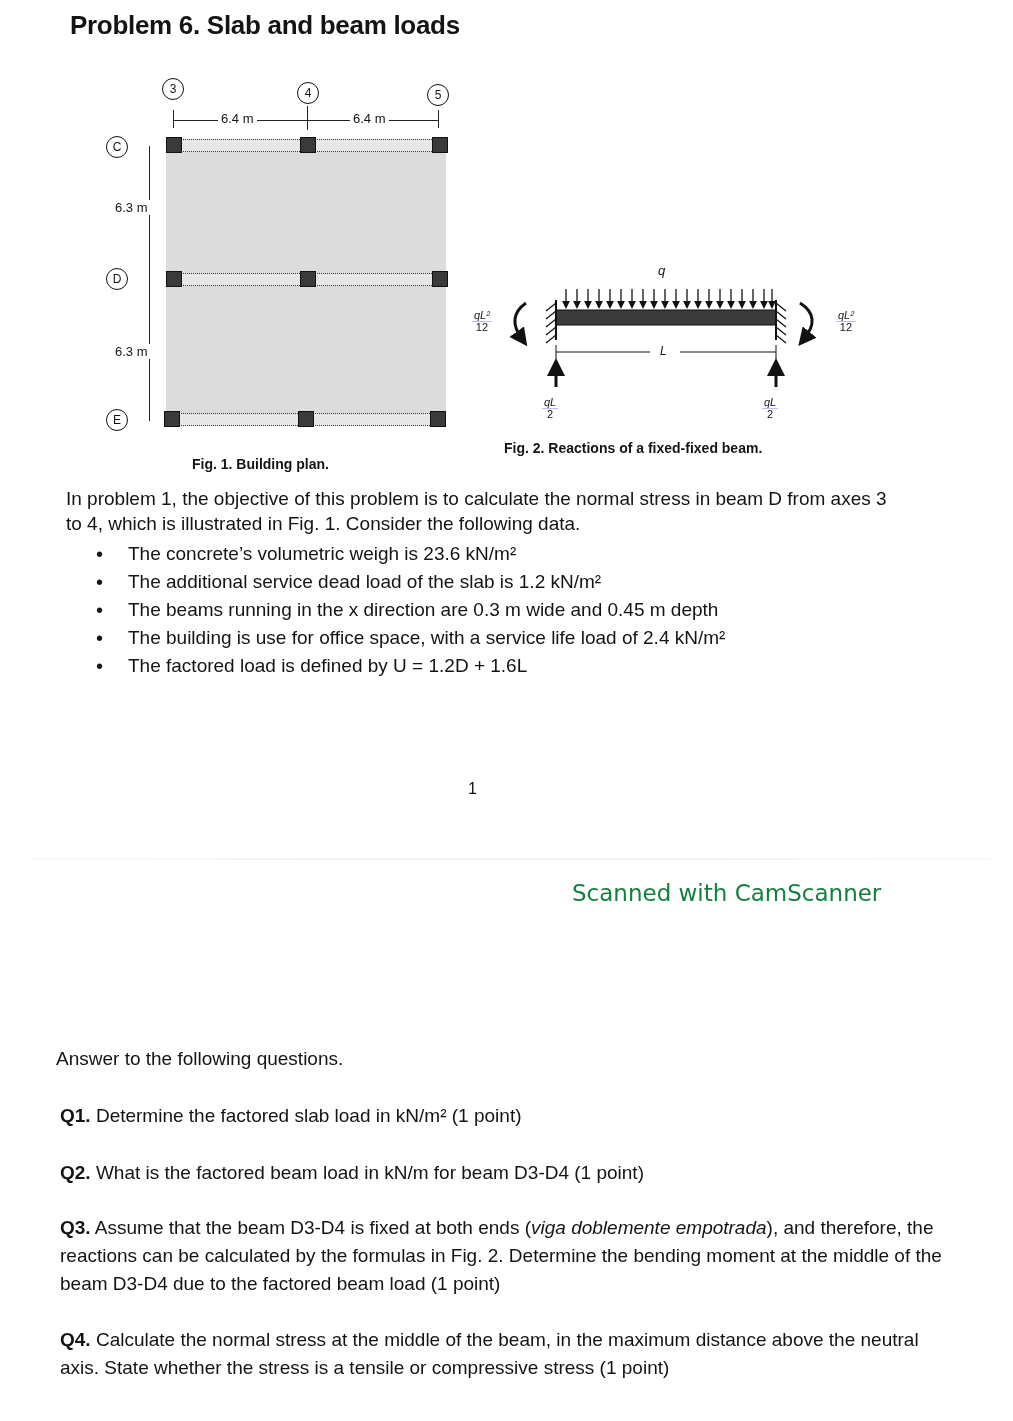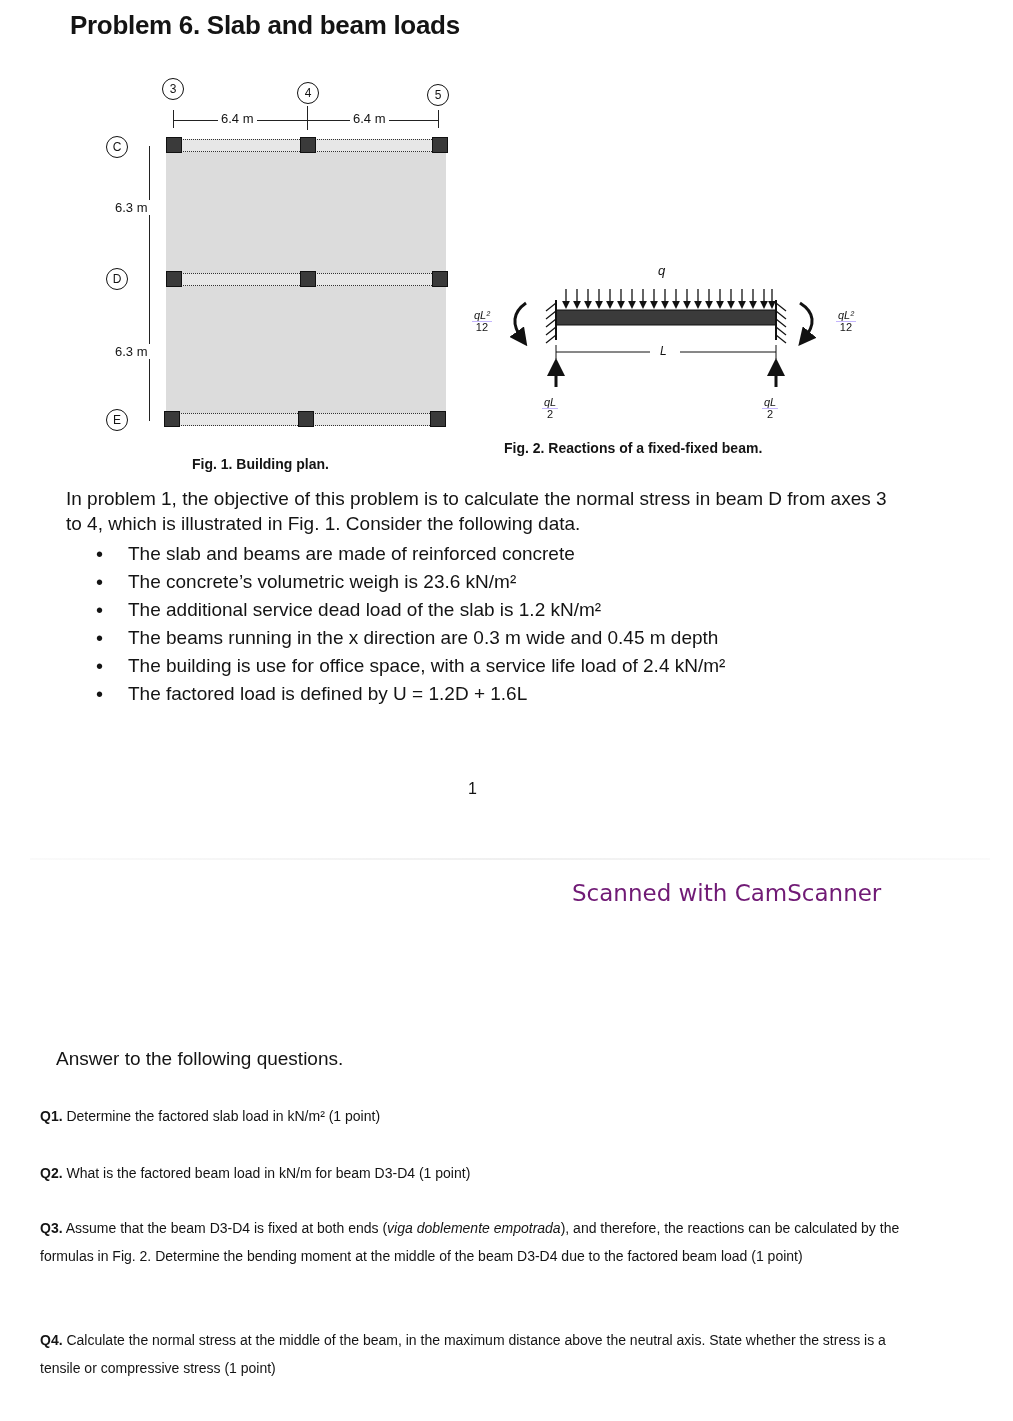--- a/index.html
+++ b/index.html
@@ -27,23 +27,23 @@
   .frac { position: absolute; font-size: 11px; text-align: center; font-style: italic; line-height: 11px; }
   .frac .num { display: block; border-bottom: 1px solid #c4b5fd; padding: 0 2px; }
   .frac .den { display: block; font-style: normal; }
 
   .body-text { left: 66px; top: 486px; width: 840px; font-size: 19px; line-height: 25px; }
   .bullets { left: 92px; top: 540px; font-size: 19px; line-height: 28px; margin: 0; padding: 0; list-style: none; }
   .bullets li { position: relative; padding-left: 36px; }
   .bullets li::before { content: "\2022"; position: absolute; left: 4px; top: 0; font-size: 20px; }
   .pagenum { left: 468px; top: 780px; font-size: 16px; }
   .scanline { left: 30px; top: 858px; width: 960px; height: 2px; background: linear-gradient(90deg, #fafafa, #f0f0f0, #fafafa); }
-  .watermark { left: 572px; top: 880px; font-size: 23px; color: #701a75; font-family: "DejaVu Sans", sans-serif; }
+  .watermark { left: 572px; top: 880px; font-size: 23px; color: #15803d; font-family: "DejaVu Sans", sans-serif; }
   .q-intro { left: 56px; top: 1048px; font-size: 19px; }
-  .q { left: 40px; width: 890px; font-size: 14px; line-height: 28px; }
+  .q { left: 60px; width: 890px; font-size: 19px; line-height: 28px; }
   .q b { font-weight: bold; }
   em { font-style: italic; }
 </style>
 </head>
 <body>
 
 <div class="abs title">Problem 6. Slab and beam loads</div>
 
 <div class="abs fig1">
   <div class="circle" style="left:62px;top:2px;">3</div>
@@ -163,21 +163,20 @@
   <div class="frac" style="left:292px;top:142px;">
     <span class="num">qL</span>
     <span class="den">2</span>
   </div>
   <div class="abs caption" style="left:34px;top:185px;white-space:nowrap;">Fig. 2. Reactions of a fixed-fixed beam.</div>
 </div>
 
 <div class="abs body-text">In problem 1, the objective of this problem is to calculate the normal stress in beam D from axes 3 to 4, which is illustrated in Fig. 1. Consider the following data.</div>
 
 <ul class="abs bullets">
-  <li>The slab and beams are made of reinforced concrete</li>
   <li>The concrete’s volumetric weigh is 23.6 kN/m²</li>
   <li>The additional service dead load of the slab is 1.2 kN/m²</li>
   <li>The beams running in the x direction are 0.3 m wide and 0.45 m depth</li>
   <li>The building is use for office space, with a service life load of 2.4 kN/m²</li>
   <li>The factored load is defined by U = 1.2D + 1.6L</li>
 </ul>
 
 <div class="abs pagenum">1</div>
 <div class="abs scanline"></div>
 <div class="abs watermark">Scanned with CamScanner</div>

